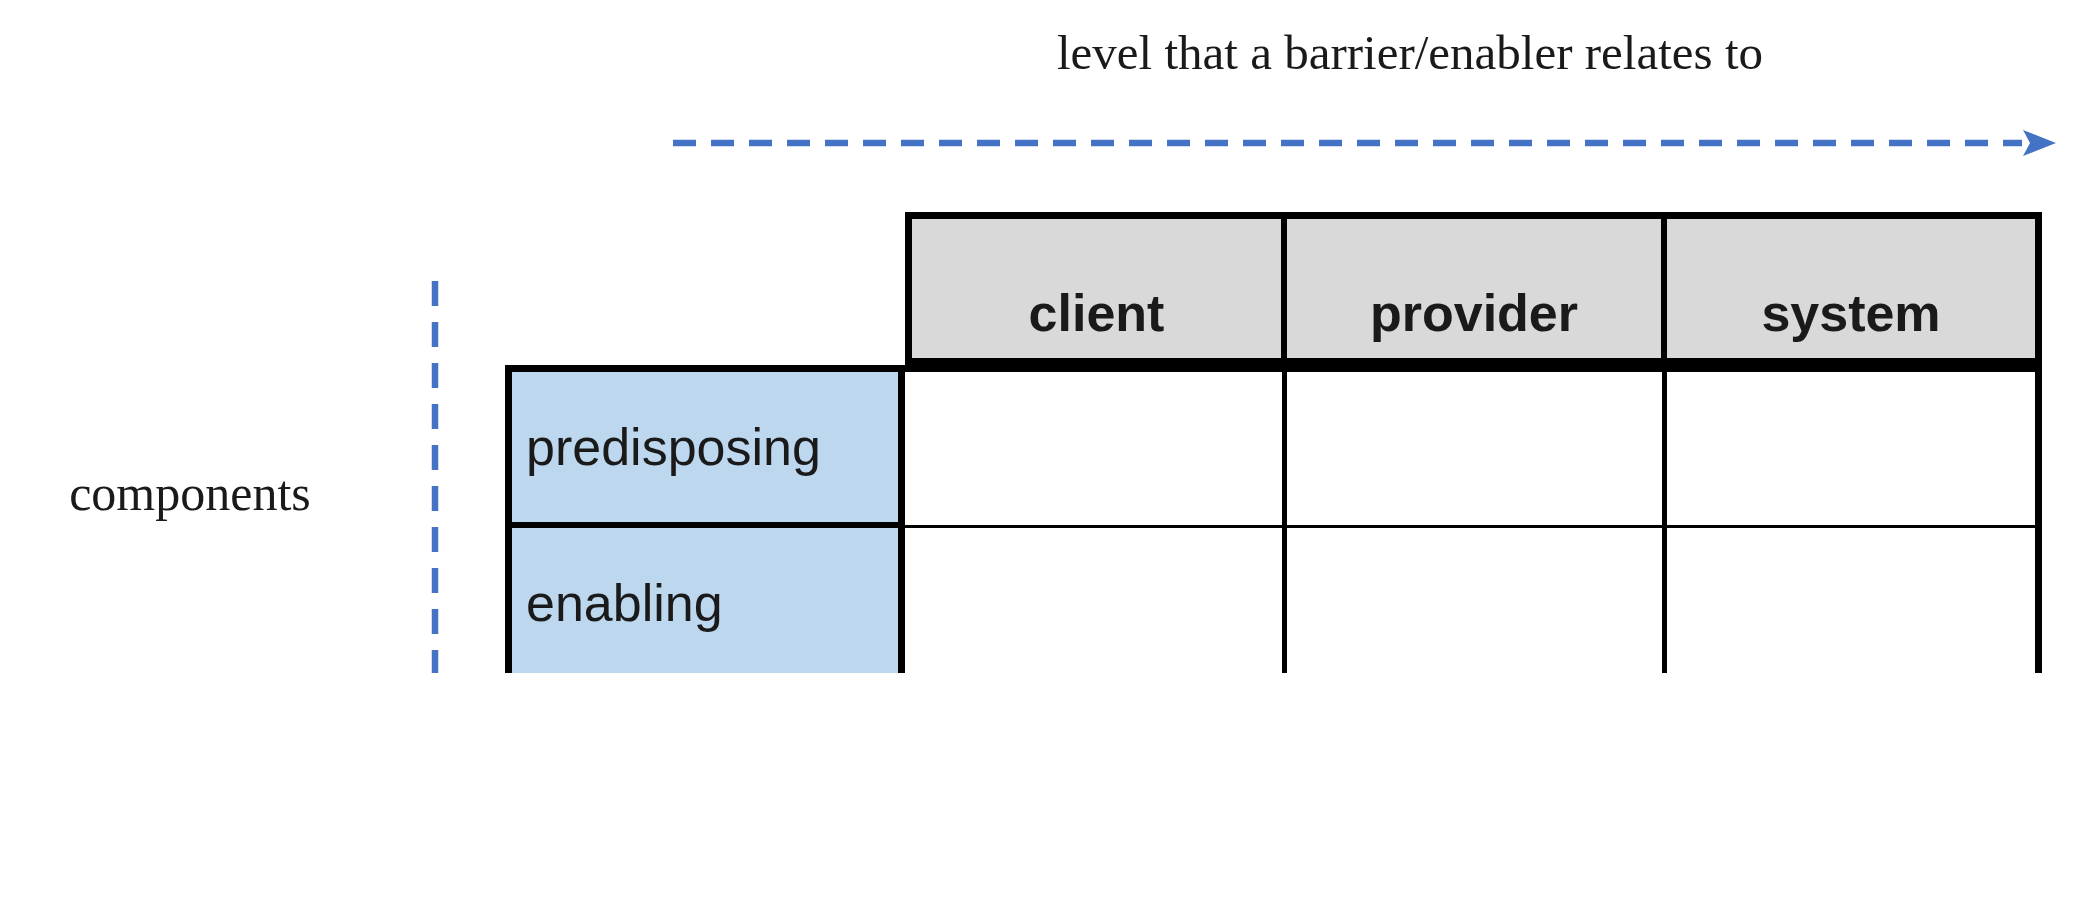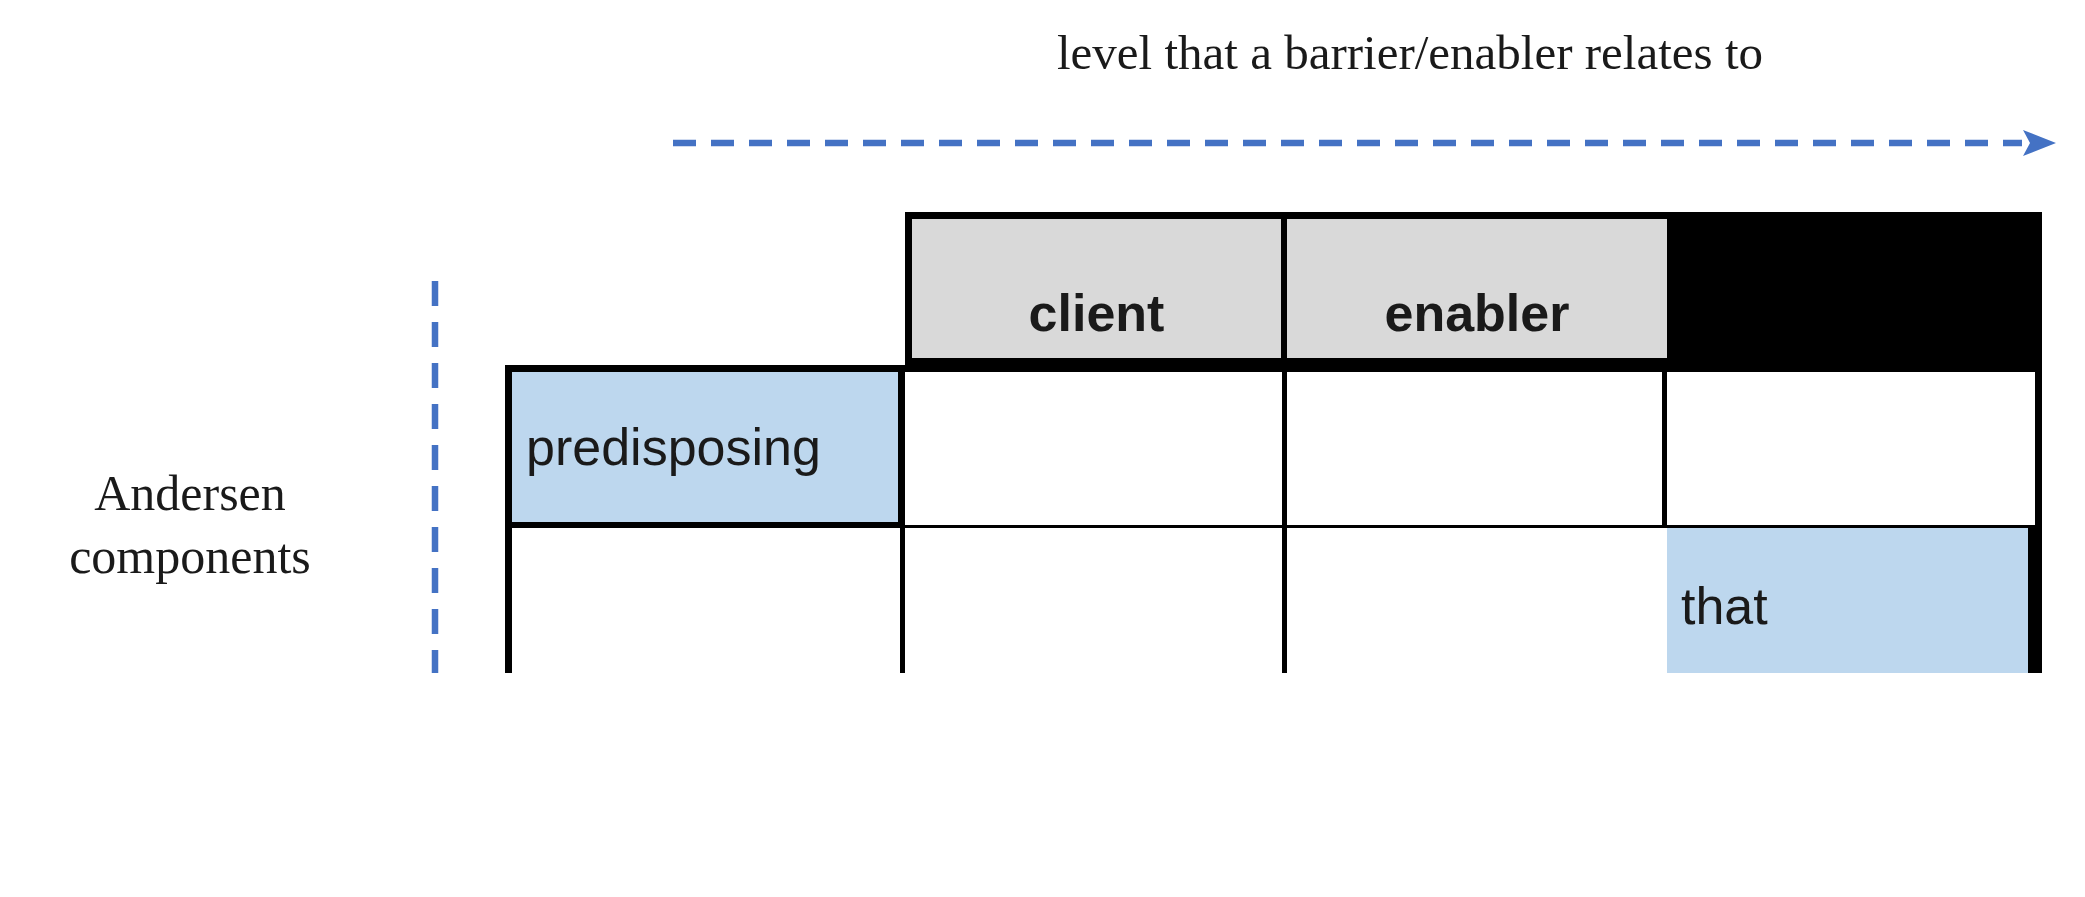--- a/index.html
+++ b/index.html
@@ -132,42 +132,47 @@
       <line class="dashed-line dash-h" x1="673" y1="143" x2="2022" y2="143"></line>
       <polygon class="arrowhead" points="2056,143 2023,130 2030,143 2023,156"></polygon>
     </g>
     <g>
       <line class="dashed-line dash-v" x1="435" y1="281" x2="435" y2="833"></line>
       <polygon class="arrowhead" points="435,866 422,833 435,840 448,833"></polygon>
     </g>
   </svg>
 
   <div class="left-axis-label">
-    <span>Andersen</span>
     <span>components</span>
   </div>
 
   <div class="header-block">
     <div class="header-cell">
       <span>client</span>
     </div>
     <div class="header-cell">
-      <span>enabler</span>
+      <span>provider</span>
+    </div>
+    <div class="header-cell">
+      <span>system</span>
     </div>
   </div>
 
   <div class="body-block">
 
     <div class="row-header-cell">
       <span>predisposing</span>
     </div>
     <div class="matrix-cell"></div>
     <div class="matrix-cell"></div>
     <div class="matrix-cell last-col"></div>
 
+    <div class="row-header-cell">
+      <span>enabling</span>
+    </div>
     <div class="matrix-cell"></div>
     <div class="matrix-cell"></div>
     <div class="matrix-cell last-col"></div>
 
     <div class="row-header-cell last-row">
       <span>that</span>
     </div>
     <div class="matrix-cell last-row"></div>
     <div class="matrix-cell last-row"></div>
     <div class="matrix-cell last-row last-col"></div>

